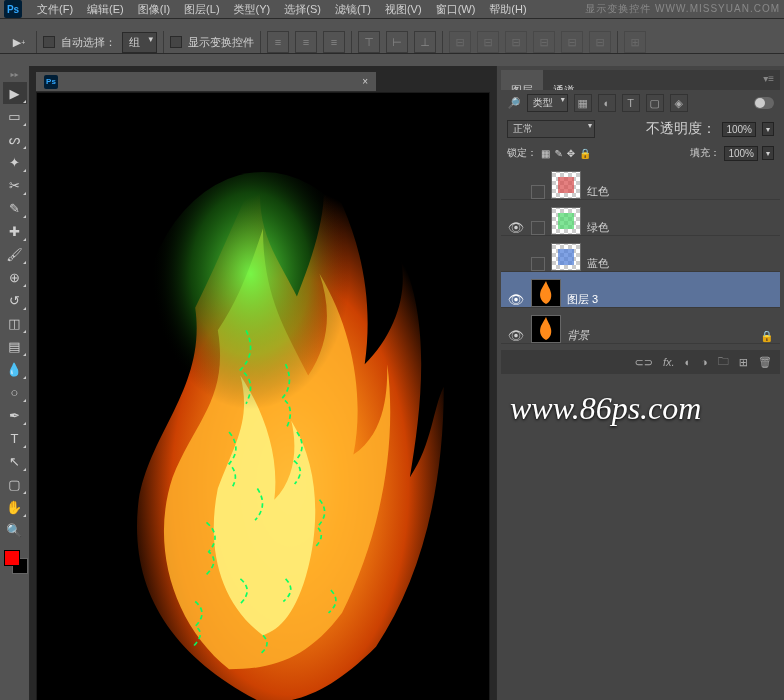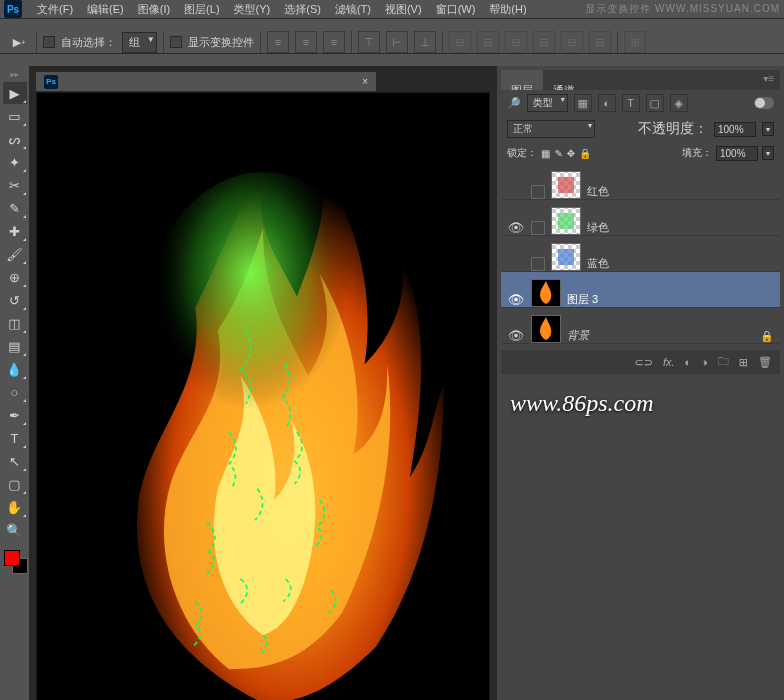--- a/index.html
+++ b/index.html
@@ -62,25 +62,25 @@
 .layer .chk { width:14px; height:14px; border:1px solid #666; }
 .layer .thumb { width:30px; height:28px; border:1px solid #666; background:#fff; display:flex; align-items:center; justify-content:center; }
 .layer .thumb.check { background:repeating-conic-gradient(#fff 0 25%,#ccc 0 50%) 0/8px 8px; position:relative; }
 .layer .thumb.check .sw { width:60%; height:60%; opacity:0.7; }
 .layer .lockico { margin-left:auto; color:#aaa; font-size:11px; }
 .layer .name { font-size:11px; }
 .layer .name.italic { font-style:italic; }
 
 .panel-footer { height:24px; display:flex; align-items:center; justify-content:flex-end; gap:10px; padding:0 8px; background:#3a3a3a; color:#aaa; font-size:11px; margin-top:6px; }
 
-.watermark { position:absolute; left:510px; top:390px; color:#fff; font-size:24px; font-style:italic; font-family:Georgia,"Times New Roman",serif; text-shadow:0 1px 3px #000; z-index:50; }
+.watermark { position:absolute; left:510px; top:390px; color:#fff; font-size:32px; font-style:italic; font-family:Georgia,"Times New Roman",serif; text-shadow:0 1px 3px #000; z-index:50; }
 
 .small-dd { background:#454545; border:1px solid #2a2a2a; padding:1px 14px 1px 5px; position:relative; font-size:10px; }
 .small-dd::after { content:"▾"; position:absolute; right:2px; top:0; font-size:8px; }
-.num-input { background:#3a3a3a; border:1px solid #222; padding:1px 3px; font-size:10px; width:42px; }
+.num-input { background:#3a3a3a; border:1px solid #222; padding:1px 3px; font-size:10px; width:34px; text-align:right; }
 .arwbtn { width:12px; height:14px; background:#3a3a3a; border:1px solid #222; font-size:8px; display:flex; align-items:center; justify-content:center; }
 </style>
 </head>
 <body>
 
 <div class="app">
 
   <div class="menubar">
     <div class="ps-icon">
         <span>Ps</span>

